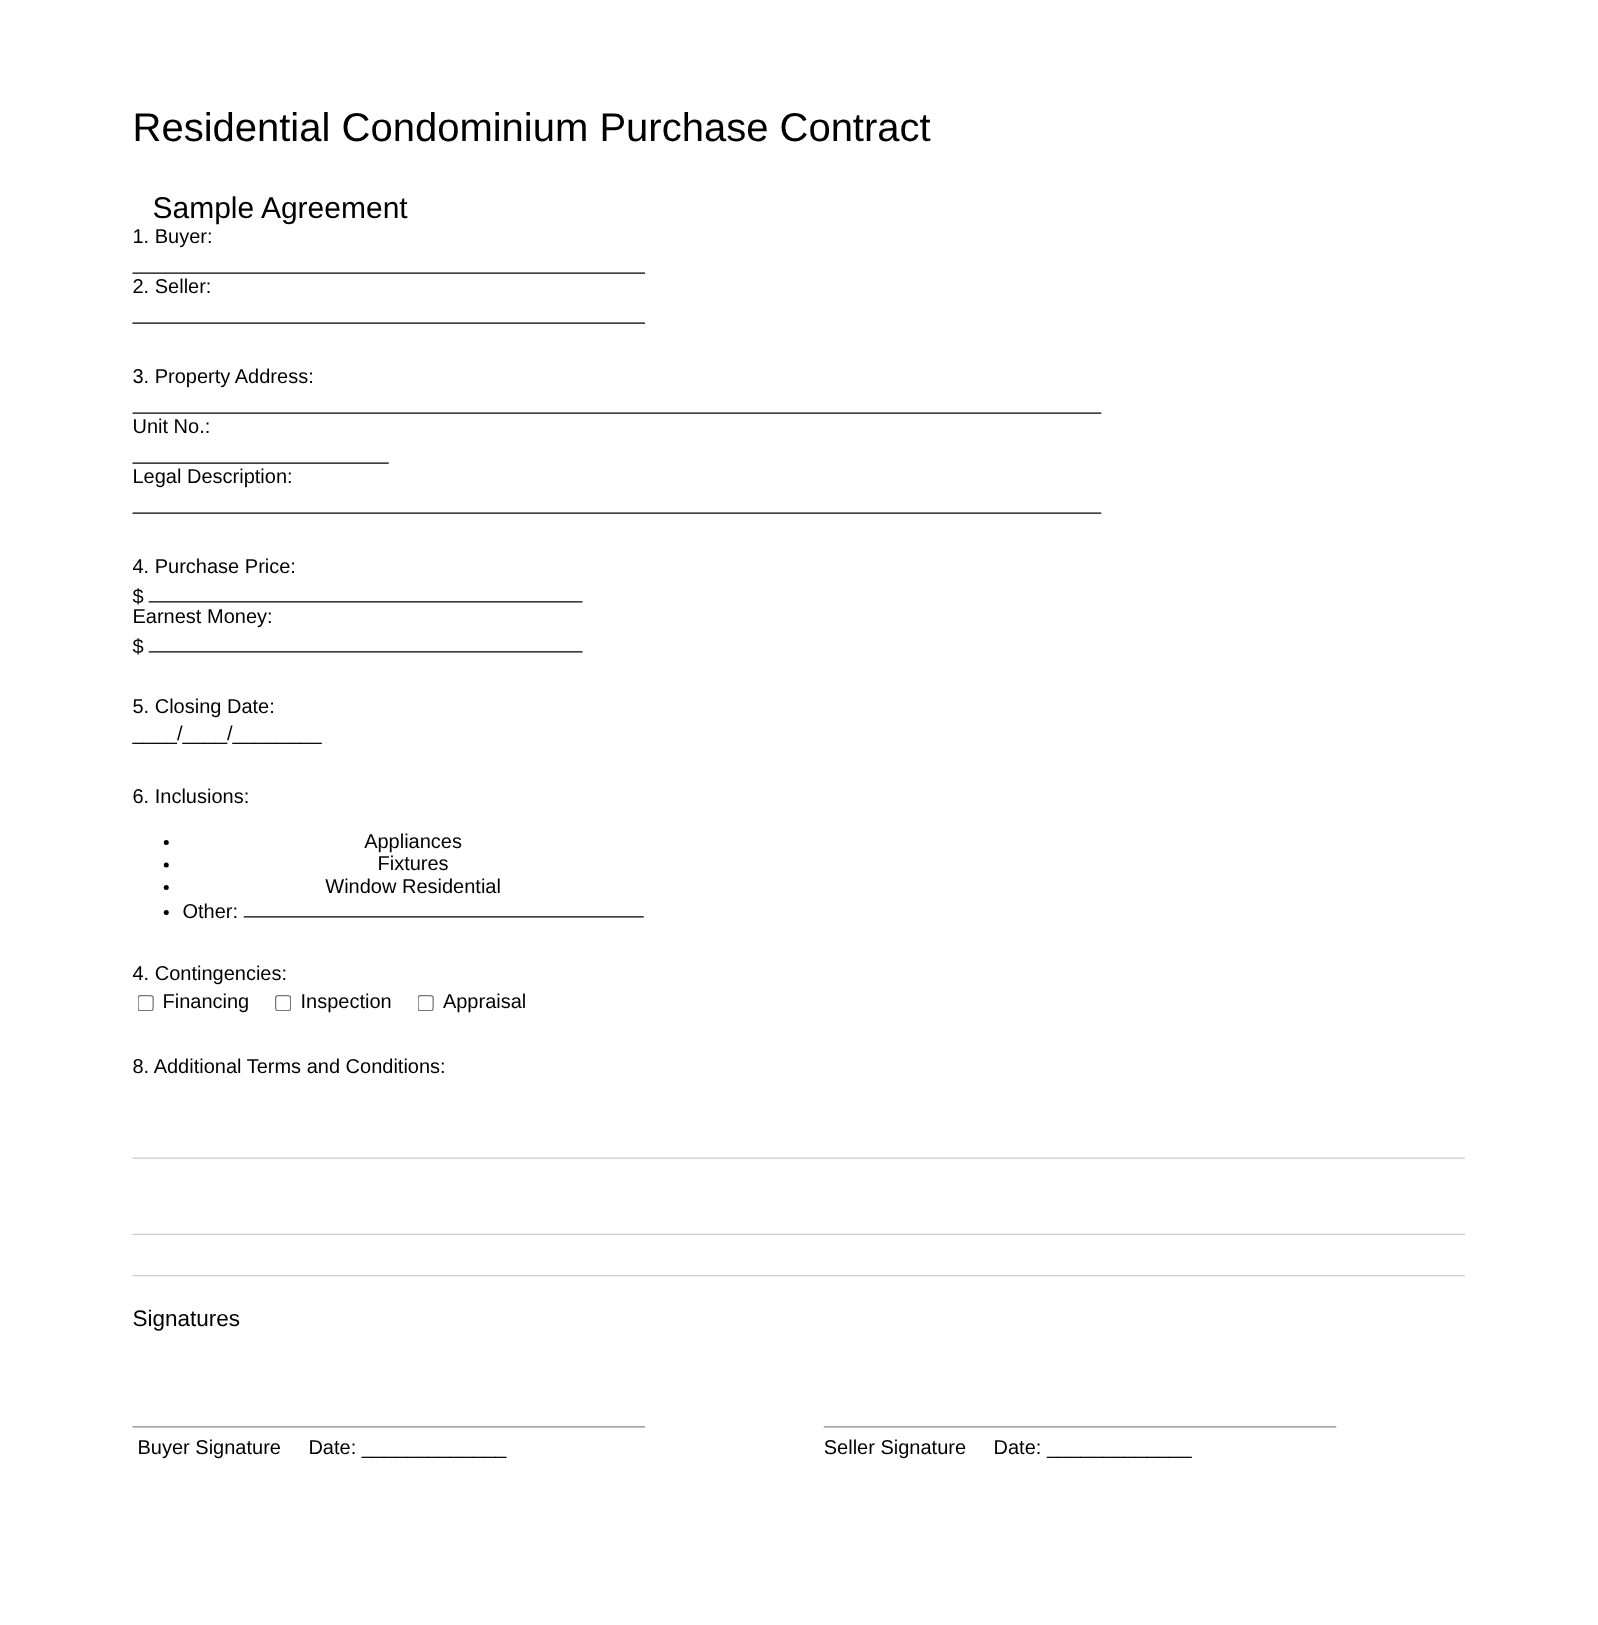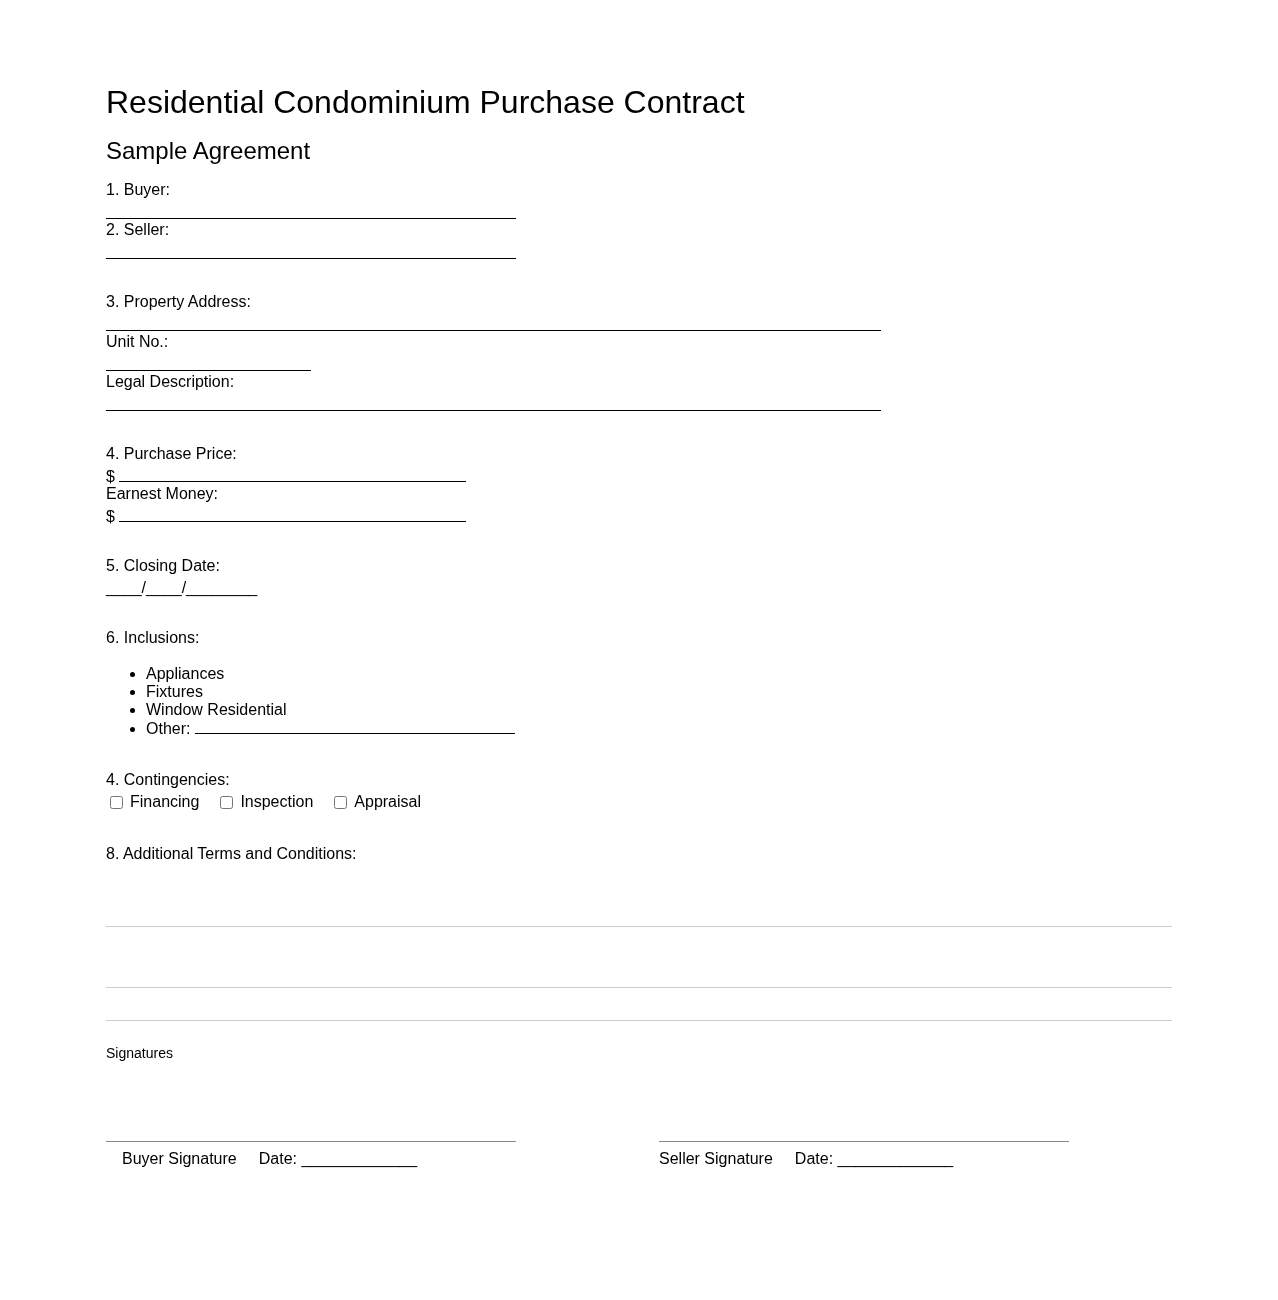--- a/index.html
+++ b/index.html
@@ -2,32 +2,32 @@
 <html><head>
   <meta charset="utf-8">
   <style>
     html, body { margin: 0; padding: 0; background: #ffffff; }
     body {
       width: 1278px; height: 1300px; overflow: hidden;
       font-family: "Liberation Sans", sans-serif; color: #000;
     }
     .page { position: absolute; left: 106px; top: 0; width: 1066px; }
     .title { position: absolute; top: 84px; left: 0; font-size: 32px; margin: 0; font-weight: normal; white-space: nowrap; text-align: center; }
-    .subtitle { position: absolute; top: 137px; left: 0; font-size: 24px; margin: 0; font-weight: normal; white-space: nowrap; }
+    .subtitle { position: absolute; top: 137px; left: 0; font-size: 24px; margin: 16px; font-weight: normal; white-space: nowrap; }
     .lbl { position: absolute; left: 0; font-size: 16px; font-weight: normal; white-space: nowrap; }
     .line { position: absolute; left: 0; border-bottom: 1px solid #000; height: 0; }
     .txt { position: absolute; left: 0; font-size: 16px; white-space: nowrap; }
     .blank { display: inline-block; border-bottom: 1px solid #000; height: 14px; vertical-align: baseline; }
     ul.incl { position: absolute; left: 0; top: 665px; margin: 0; padding-left: 40px; font-size: 16px; line-height: 18px; }
-    ul.incl li { list-style: disc; }
+    ul.incl li { list-style: disc; text-align: center; }
     .cbrow { position: absolute; left: 0; top: 793px; font-size: 16px; white-space: nowrap; display: flex; align-items: center; }
     .cbrow label { display: inline-flex; align-items: center; margin-right: 17px; }
     .cbrow input { width: 13px; height: 13px; margin: 0 7px 0 4px; }
     .termline { position: absolute; left: 0; width: 1066px; border-bottom: 1px solid #ccc; height: 0; }
-    .sigtitle { position: absolute; top: 1045px; left: 0; font-size: 14px; white-space: nowrap; }
+    .sigtitle { position: absolute; top: 1045px; left: 0; font-size: 18px; white-space: nowrap; }
     .sigline { position: absolute; top: 1141px; width: 410px; border-bottom: 1px solid #888; height: 0; }
     .siglbl { position: absolute; top: 1150px; font-size: 16px; white-space: nowrap; }
     .siglbl .gap { display: inline-block; width: 22px; }
   </style>
 </head>
 <body>
 
 <div class="page">
   <h1 class="title">Residential Condominium Purchase Contract</h1>
   <h2 class="subtitle">Sample Agreement</h2>
@@ -84,21 +84,21 @@
   </div>
 
   <div class="lbl" style="top:845px">8. Additional Terms and Conditions:</div>
   <div class="termline" style="top:926px"></div>
   <div class="termline" style="top:987px"></div>
   <div class="termline" style="top:1020px"></div>
 
   <div class="sigtitle">Signatures</div>
 
   <div class="sigline" style="left:0"></div>
-  <div class="siglbl" style="left:16px">
+  <div class="siglbl" style="left:4px">
     <span>Buyer Signature</span><span class="gap"></span><span>Date:</span>
     <span>_____________</span>
   </div>
 
   <div class="sigline" style="left:553px"></div>
   <div class="siglbl" style="left:553px">
     <span>Seller Signature</span><span class="gap"></span><span>Date:</span>
     <span>_____________</span>
   </div>
 </div>

